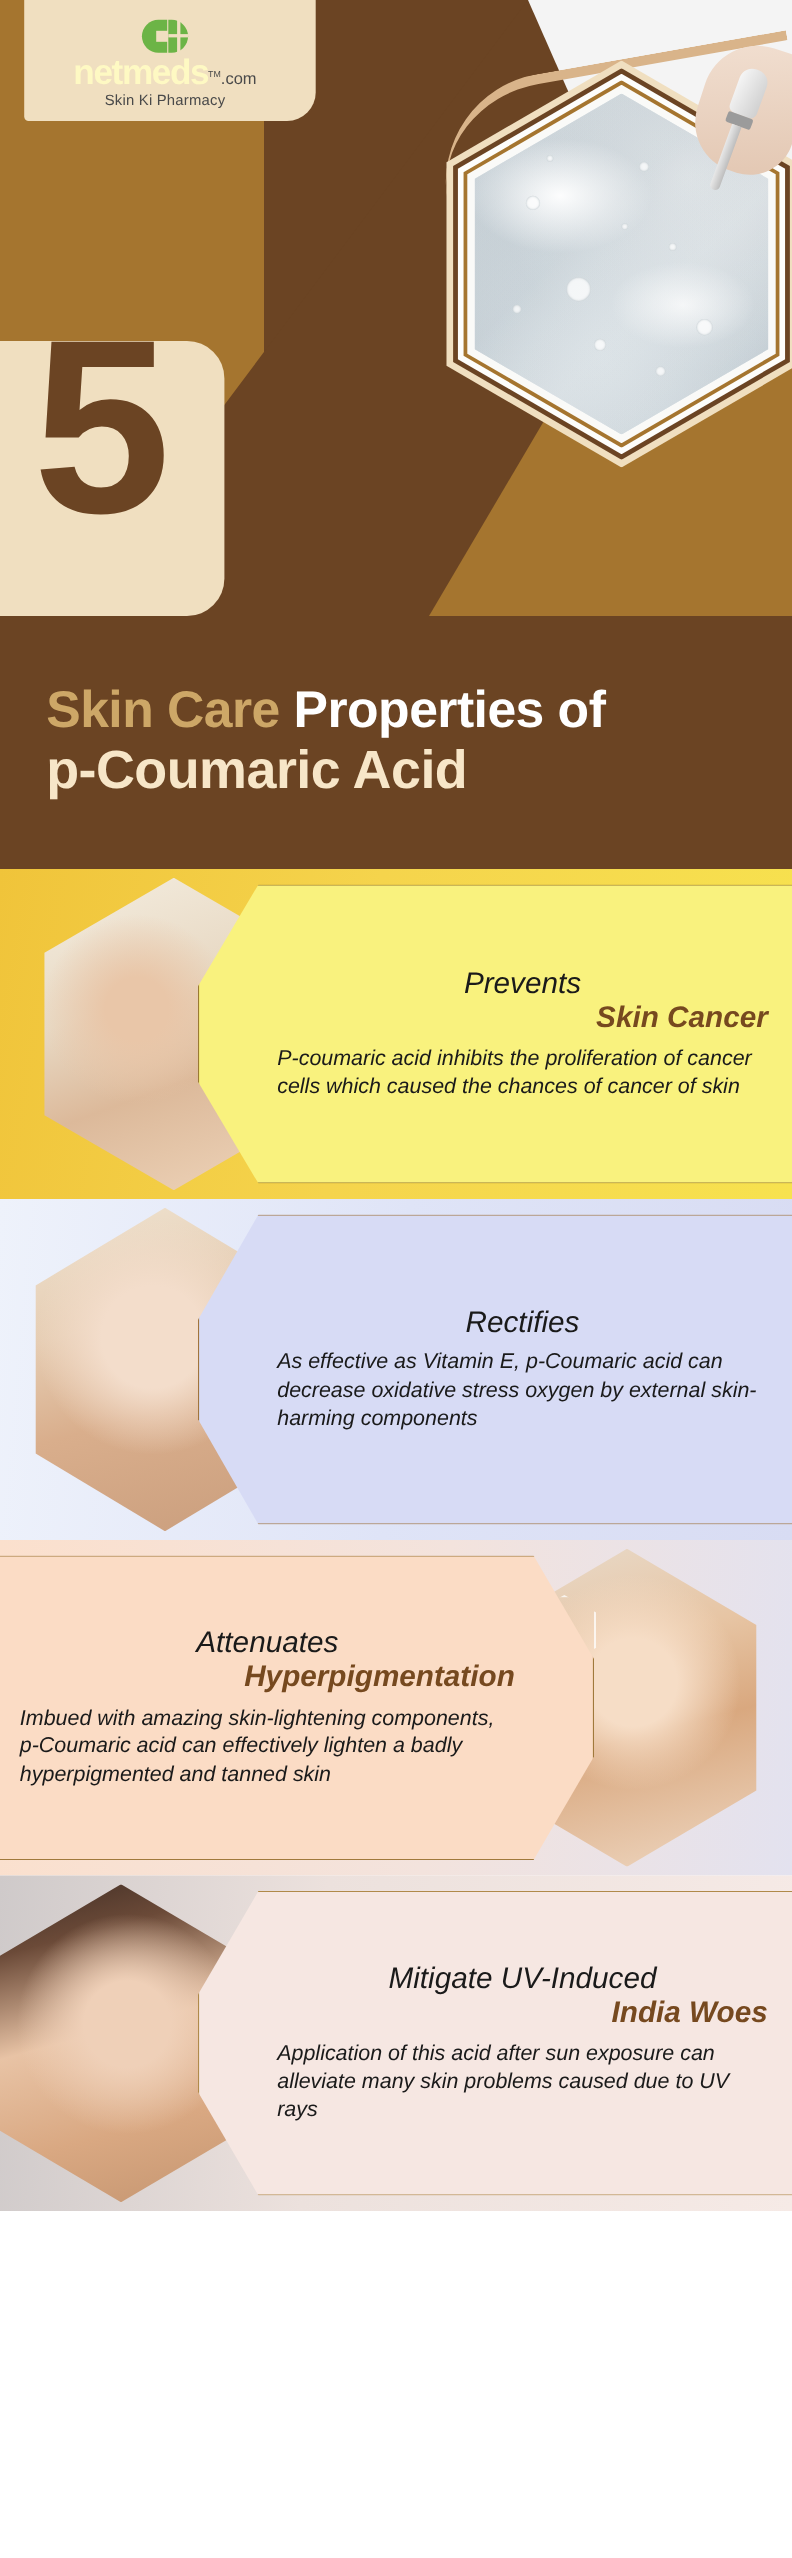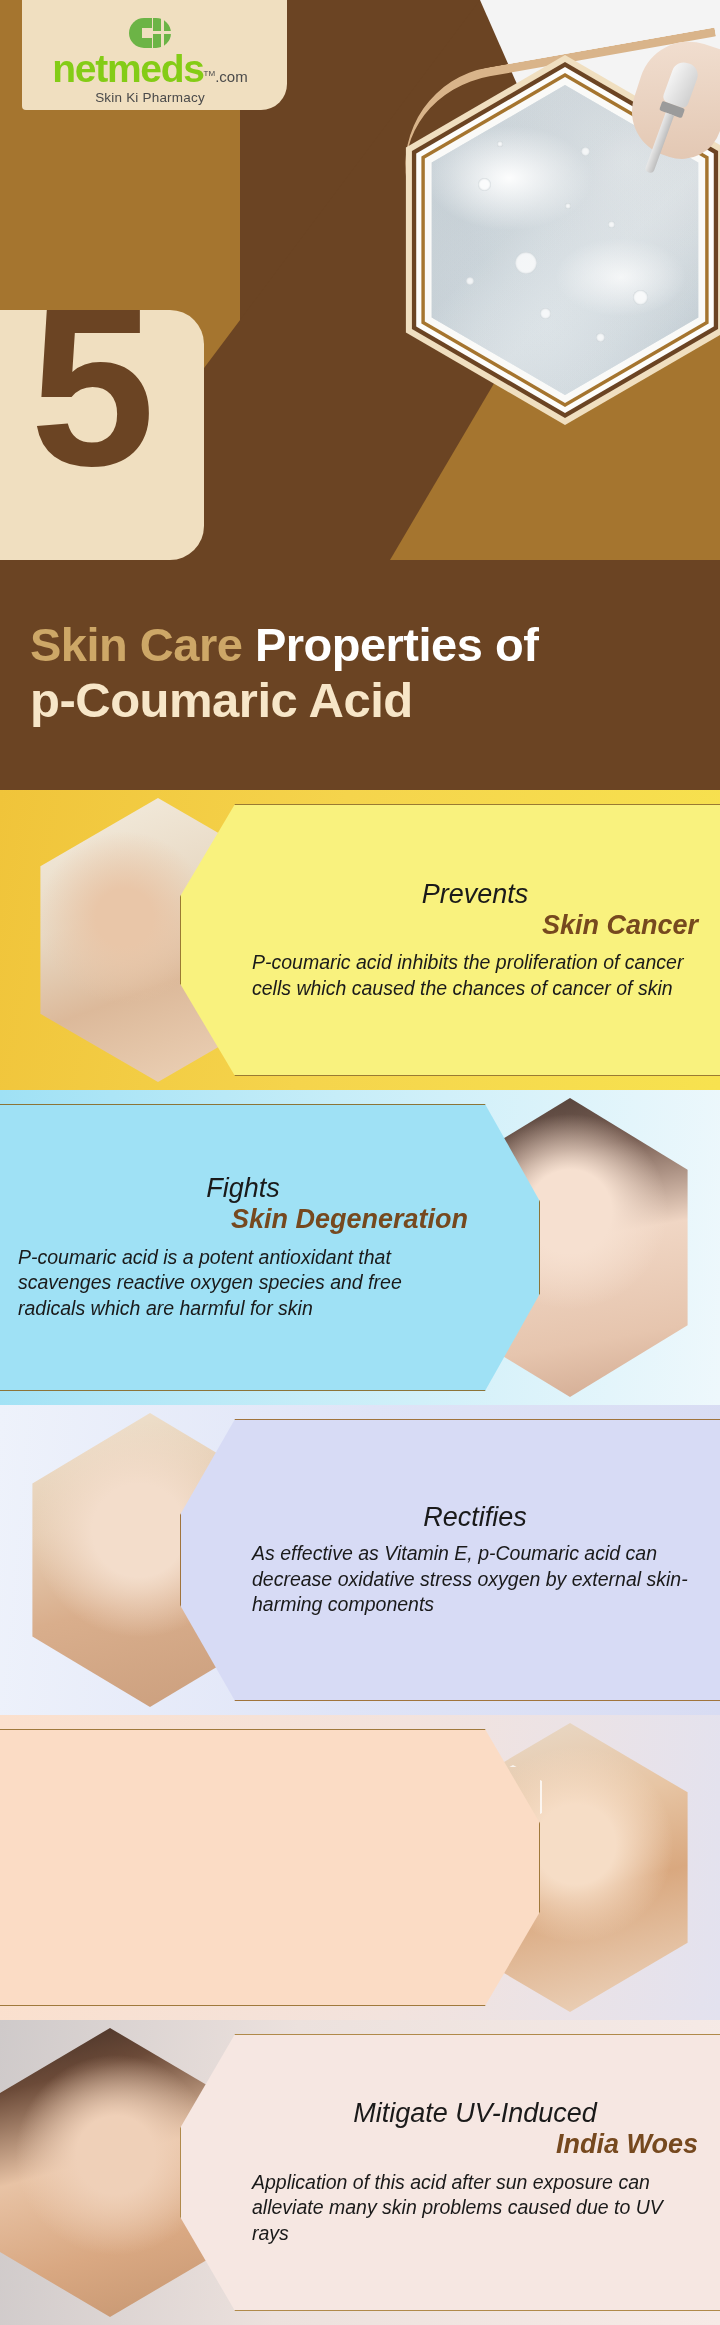--- a/index.html
+++ b/index.html
@@ -45,21 +45,21 @@
   .logo-mark .c-notch {
     position:absolute; left:13px; top:10px; width:12px; height:10px; background:#f0dfc0;
   }
   .logo-mark .c-right {
     position:absolute; right:0; top:0; width:18px; height:30px;
     background:#6cb446; border-radius:0 15px 15px 0;
   }
   .logo-mark .c-slitv { position:absolute; right:7px; top:0; width:3px; height:30px; background:#f0dfc0; }
   .logo-mark .c-slith { position:absolute; right:0; top:13px; width:18px; height:3px; background:#f0dfc0; }
   .logo-word {
-    font-size:39px; font-weight:bold; color:#84cc16; letter-spacing:-1.3px;
+    font-size:32px; font-weight:bold; color:#fef9c3; letter-spacing:-1.3px;
     line-height:1; position:relative; display:inline-block;
   }
   .logo-dotcom { font-size:15px; color:#4a4a4a; font-weight:normal; letter-spacing:0; }
   .logo-tm { font-size:8px; color:#4a4a4a; vertical-align:super; }
   .logo-tagline { font-size:13.5px; color:#4a4a4a; margin-top:2px; letter-spacing:0.2px; }
 
   
   .swoosh {
     position:absolute; right:0; top:0; width:400px; height:200px;
     background:#f4f4f4; z-index:2;
@@ -110,21 +110,21 @@
     position:absolute; left:-46px; top:310px; width:250px; height:250px;
     background:#f0dfc0; border-radius:34px; z-index:7;
   }
   .five {
     position:absolute; left:30px; top:275px; z-index:9;
     font-size:225px; line-height:1; font-weight:bold; color:#6b4423;
     letter-spacing:-4px;
   }
 
   
-  .title-area { position:absolute; left:4px; bottom:62px; width:608px; z-index:10; padding-left:26px; }
+  .title-area { position:absolute; left:16px; bottom:62px; width:608px; z-index:10; padding-left:26px; }
   .title-1 { font-size:47px; line-height:1.06; font-weight:bold; color:#ffffff; letter-spacing:-0.5px; }
   .title-1 .accent { color:#cda767; }
   .title-2 { font-size:49px; line-height:1.1; font-weight:bold; color:#f7e6c8; letter-spacing:-0.5px; margin-top:4px; }
 
   
   .card { position:relative; width:720px; overflow:hidden;font-style:italic; }
   .card-inner { position:absolute; inset:0; }
 
   .photo {
     position:absolute; top:0; width:330px; height:100%;
@@ -267,33 +267,20 @@
       </div>
       <div class="panel to-right"></div>
       <div class="ptext right-side">
         <div class="kicker center">Prevents</div>
         <div class="headline center">Skin Cancer</div>
         <div class="body">P-coumaric acid inhibits the proliferation of cancer cells which caused the chances of cancer of skin</div>
       </div>
     </div>
   </div>
 
-  <div class="card c2">
-    <div class="card-inner">
-      <div class="photo right">
-        <div class="photo-hex" style="right:10px;left:40px;"></div>
-      </div>
-      <div class="panel to-left"></div>
-      <div class="ptext left-side">
-        <div class="kicker center">Fights</div>
-        <div class="headline center">Skin Degeneration</div>
-        <div class="body">P-coumaric acid is a potent antioxidant that scavenges reactive oxygen species and free radicals which are harmful for skin</div>
-      </div>
-    </div>
-  </div>
 
   <div class="card c3">
     <div class="card-inner">
       <div class="photo left">
         <div class="photo-hex" style="left:10px;right:40px;"></div>
       </div>
       <div class="panel to-right"></div>
       <div class="ptext right-side">
         <div class="kicker center">Rectifies</div>
         <div class="body">As effective as Vitamin E, p-Coumaric acid can decrease oxidative stress oxygen by external skin-harming components</div>
@@ -305,20 +292,25 @@
     <div class="card-inner">
       <div class="photo right">
         <div class="photo-hex" style="right:10px;left:40px;">
           <span class="hexline" style="left:54px;top:42px;"></span>
           <span class="hexline" style="left:24px;top:84px;"></span>
           <span class="hexline" style="left:50px;top:140px;"></span>
           <span class="hexline" style="left:22px;top:196px;width:42px;height:48px;"></span>
         </div>
       </div>
       <div class="panel to-left"></div>
+      <div class="ptext left-side">
+        <div class="kicker center">Attenuates</div>
+        <div class="headline center">Hyperpigmentation</div>
+        <div class="body">Imbued with amazing skin-lightening components, p-Coumaric acid can effectively lighten a badly hyperpigmented and tanned skin</div>
+      </div>
     </div>
   </div>
 
   <div class="card c5">
     <div class="card-inner">
       <div class="photo left">
         <div class="photo-hex" style="left:-30px;right:20px;"></div>
       </div>
       <div class="panel to-right"></div>
       <div class="ptext right-side">

